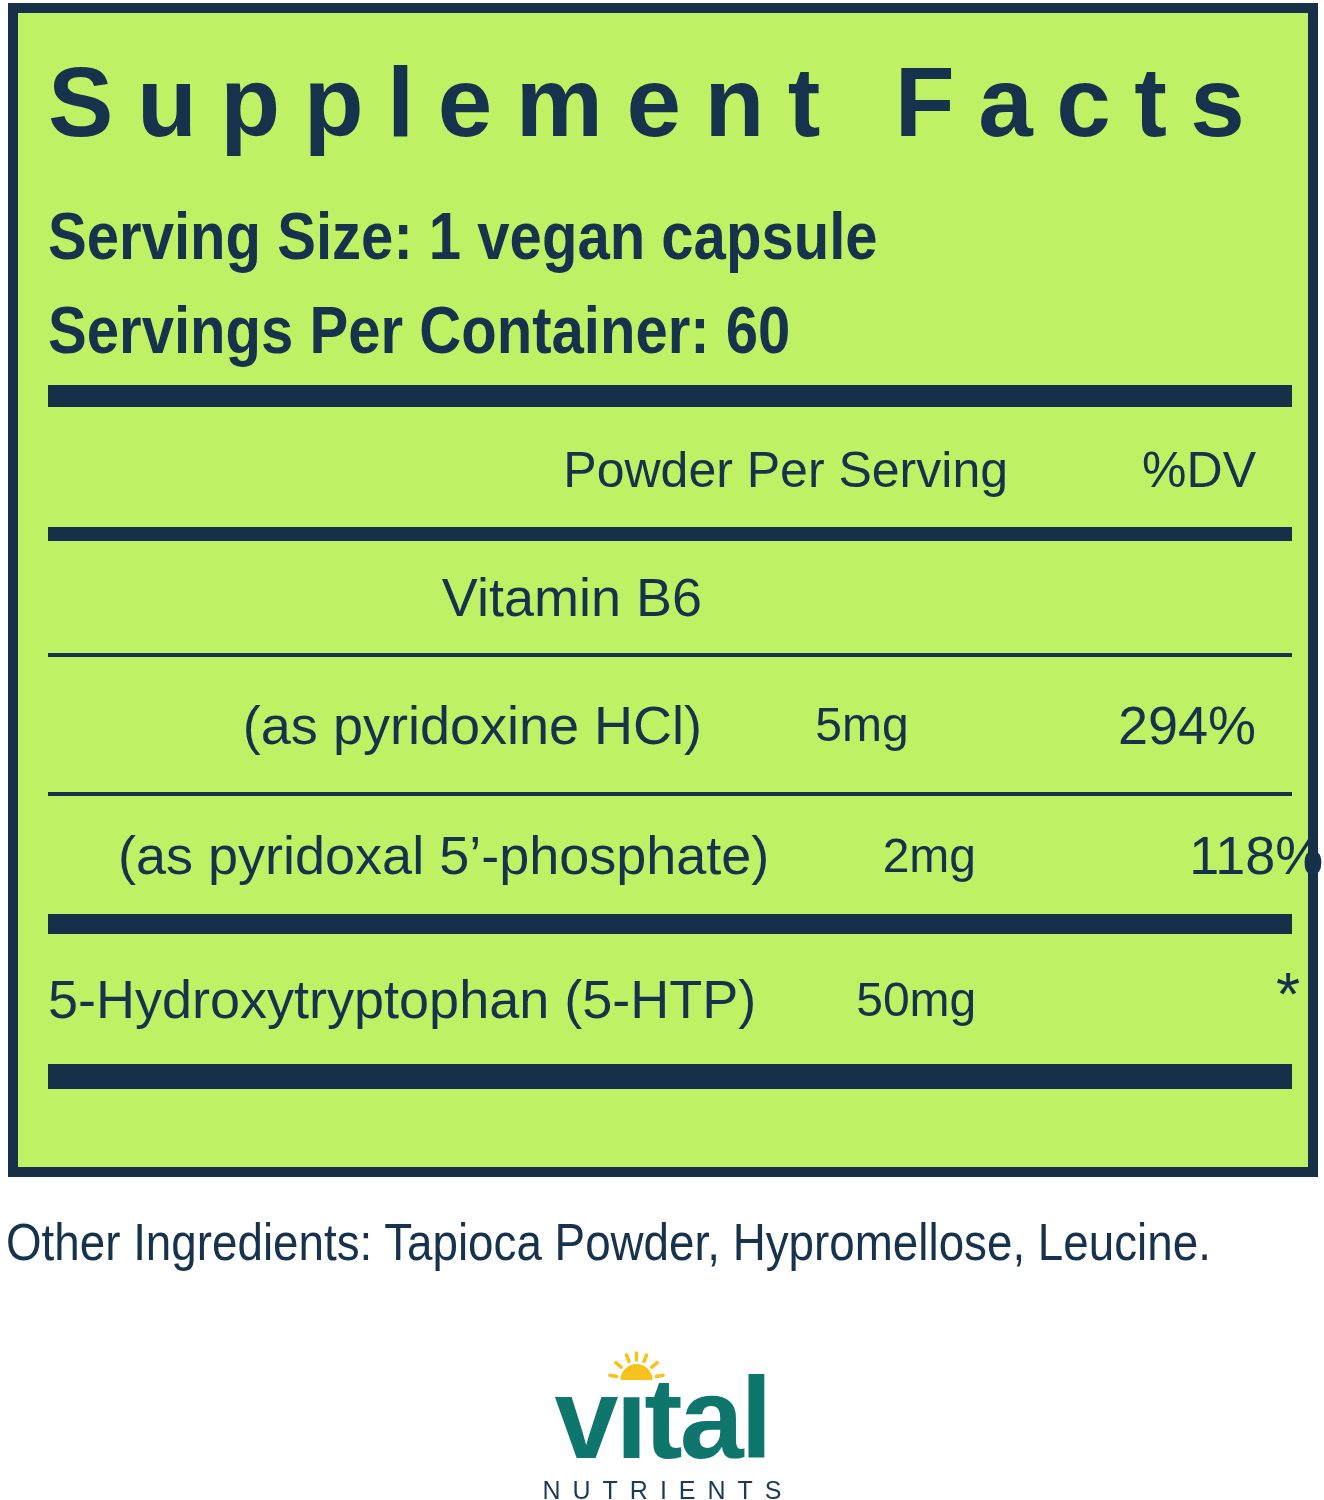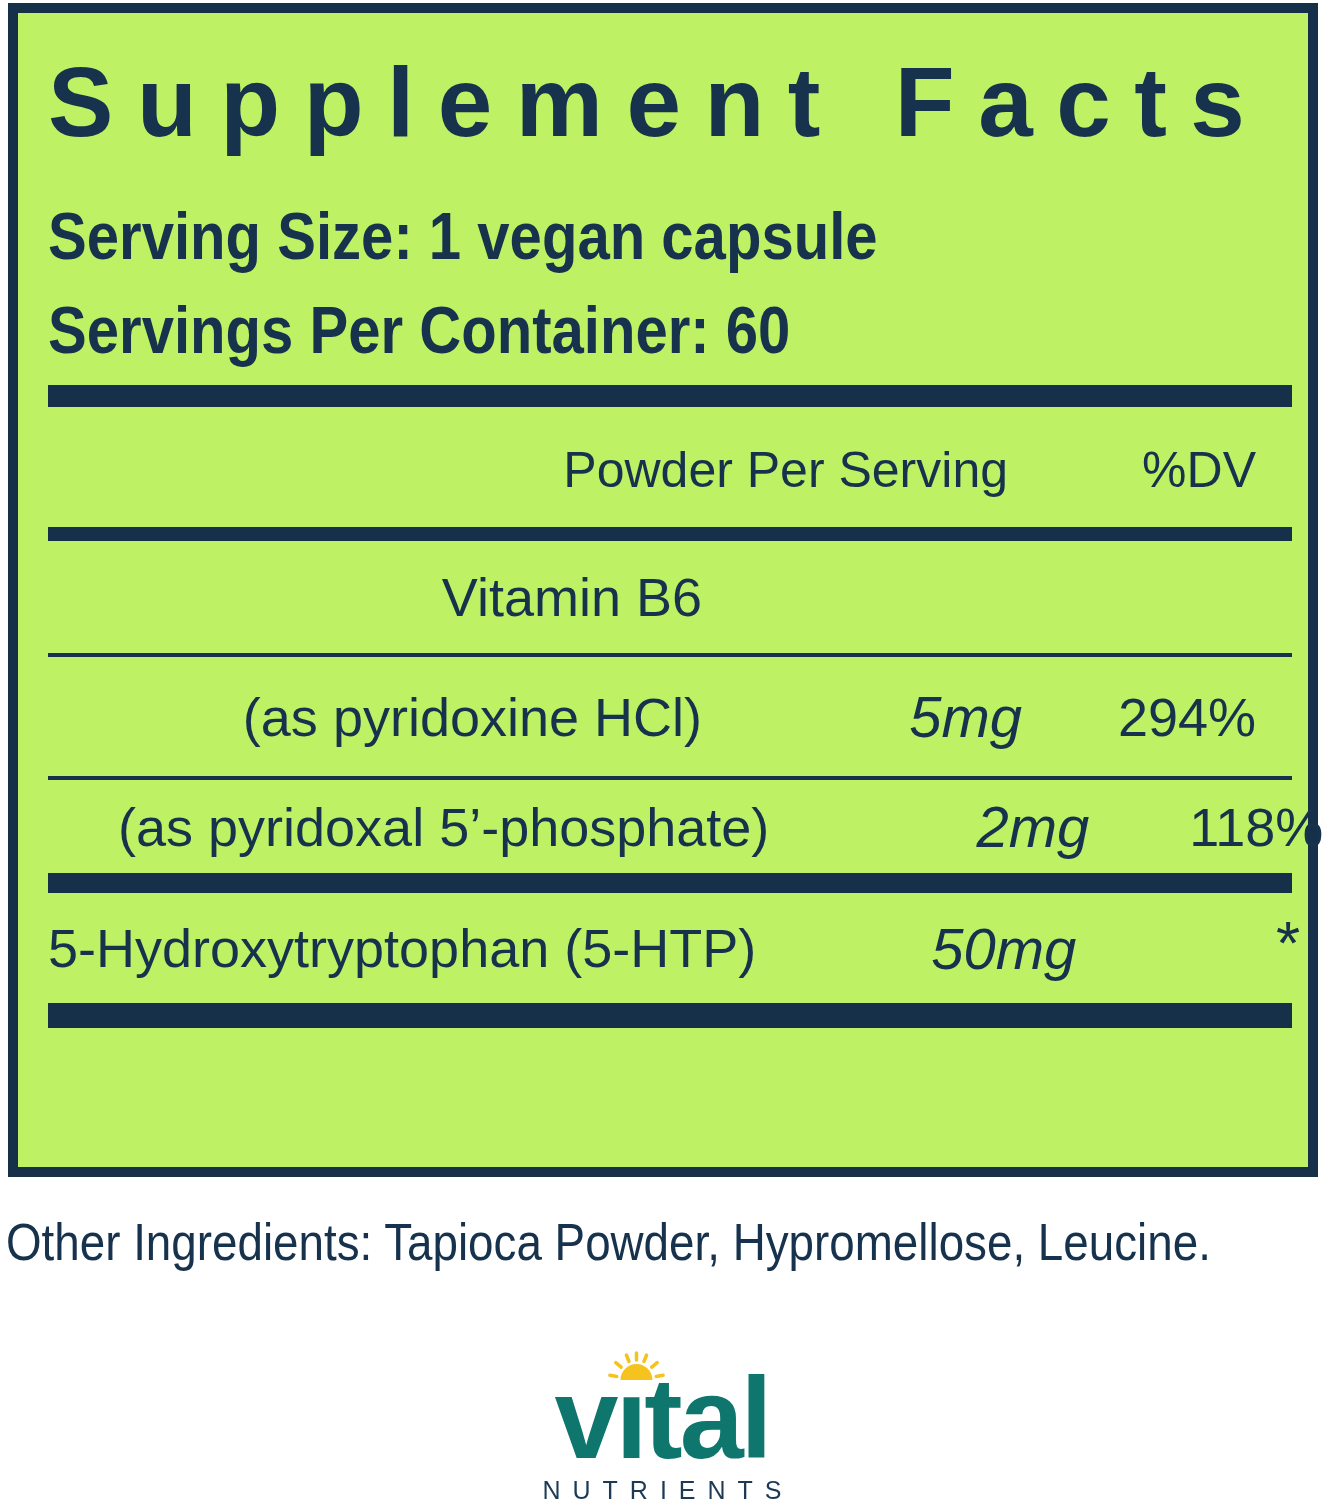--- a/index.html
+++ b/index.html
@@ -46,26 +46,26 @@
     display: grid;
     grid-template-columns: 1fr 320px 270px;
     align-items: center;
     width: 100%;
   }
   .header-row { margin-top: 32px; height: 62px; font-size: 50px; }
   .header-amount { grid-column: 1 / 3; text-align: right; padding-right: 14px; white-space: nowrap; }
   .header-dv { text-align: right; padding-right: 36px; }
   .row-name { font-size: 54px; white-space: nowrap; text-align: right; }
   .row-name.indent { padding-left: 70px; }
-  .row-amount { font-size: 58px; text-align: right; white-space: nowrap; font-style: italic; }
+  .row-amount { font-size: 48px; text-align: center; white-space: nowrap; }
   .row-dv { font-size: 54px; text-align: right; padding-right: 36px; white-space: nowrap; }
   .row-main { height: 112px; }
-  .row-sub1 { height: 119px; }
-  .row-sub2 { height: 93px; }
-  .row-htp  { height: 110px; }
+  .row-sub1 { height: 135px; }
+  .row-sub2 { height: 118px; }
+  .row-htp  { height: 130px; }
   .star { font-size: 62px; position: relative; top: -6px; margin-right: 10px; display: inline-block; }
   .footnote {
     margin-top: 22px;
     font-size: 52px;
     white-space: nowrap;
   }
   .other-ingredients {
     position: absolute;
     left: 6px; top: 1212px;
     font-size: 52px;

